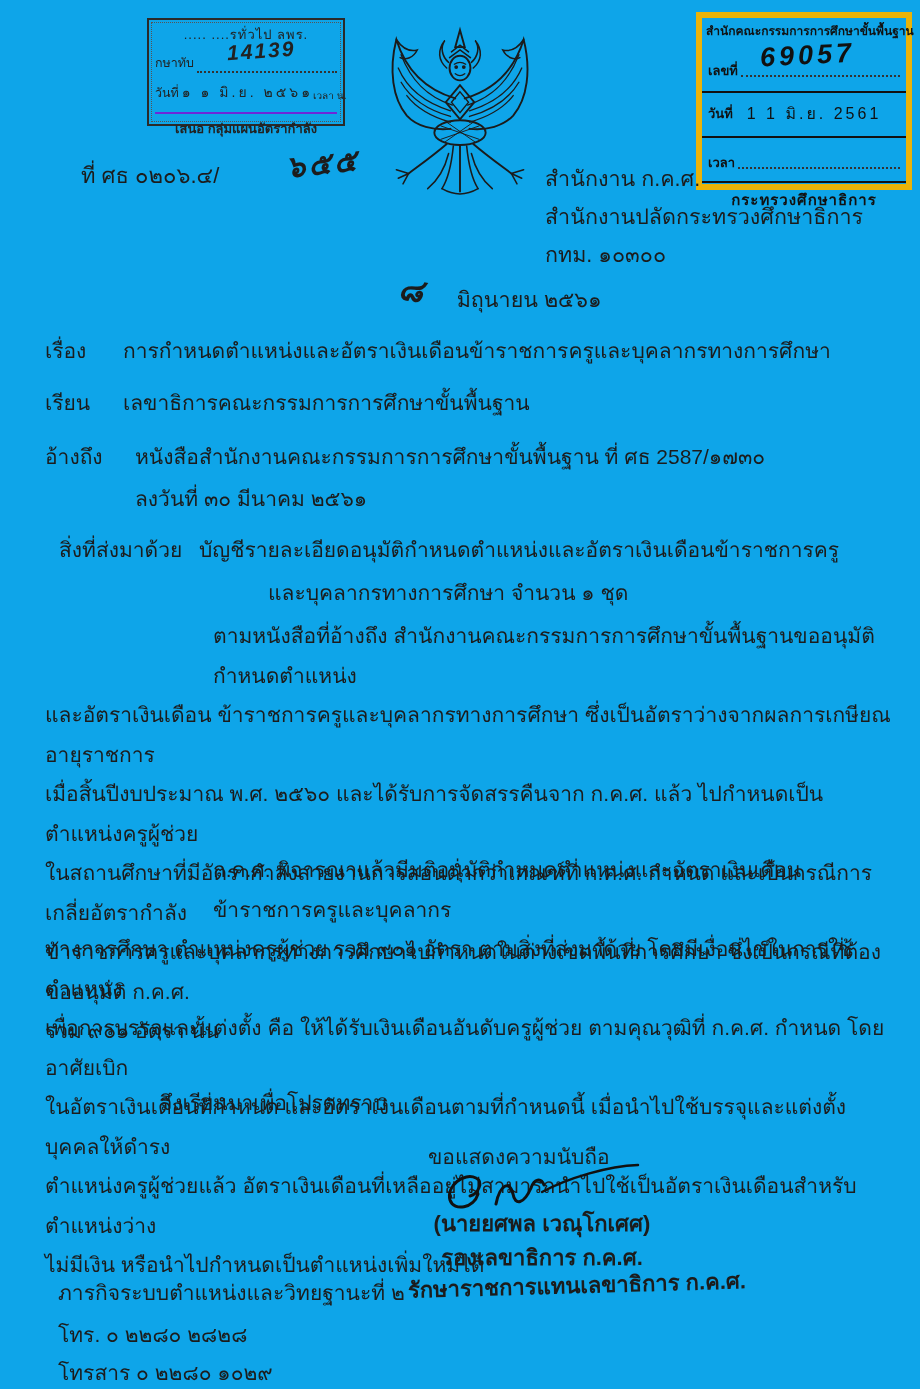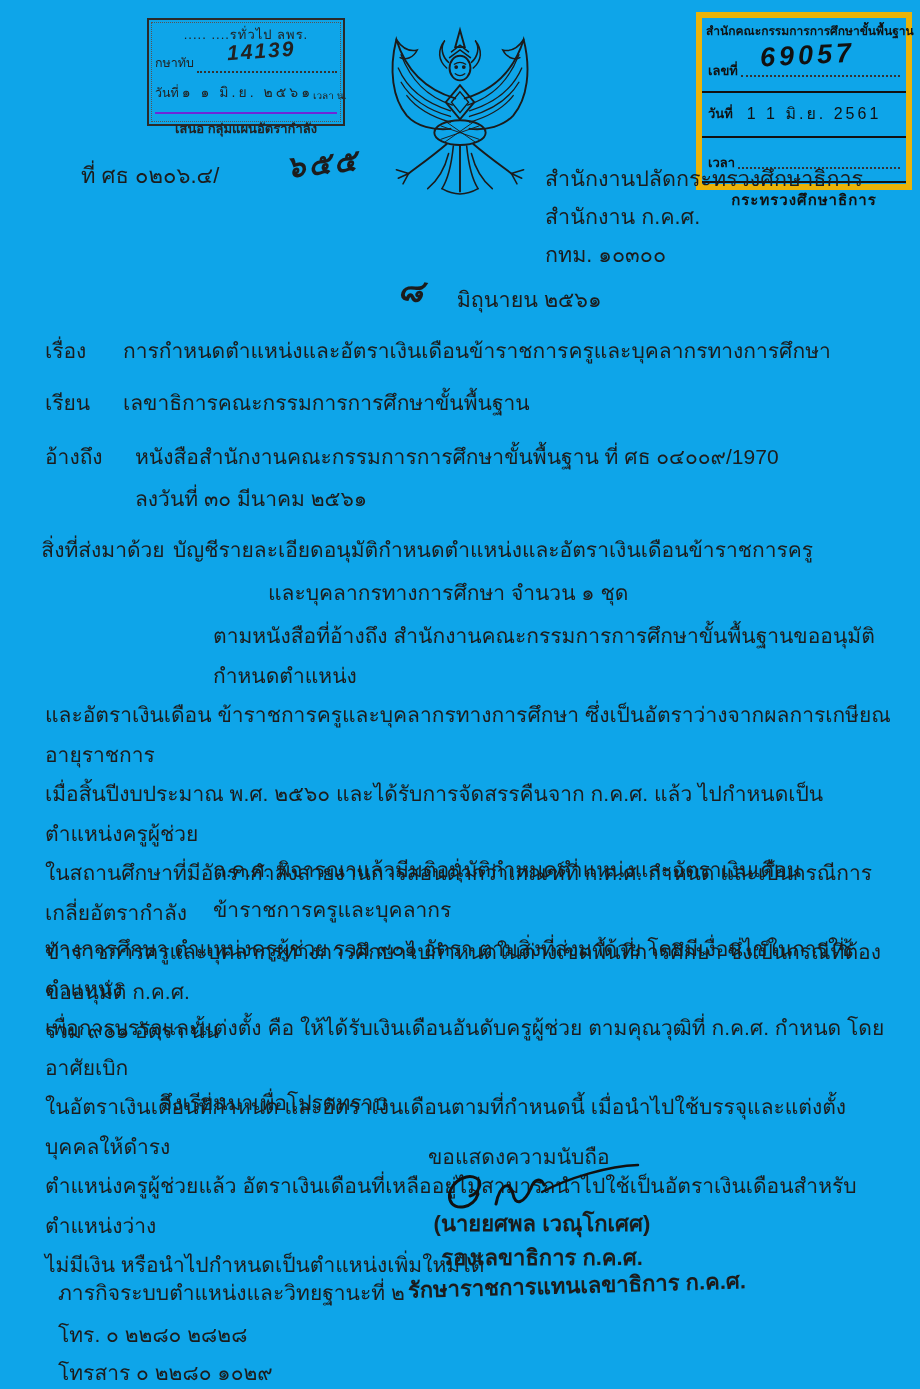--- a/index.html
+++ b/index.html
@@ -65,21 +65,21 @@
 
   .labelrow { display: flex; }
   .labelrow .lab { flex: none; }
   .subject { left: 45px; top: 334px; }
   .subject .lab { width: 78px; }
   .to { left: 45px; top: 386px; }
   .to .lab { width: 78px; }
   .refs { left: 45px; top: 440px; }
   .refs .lab { width: 90px; }
   .refs2 { left: 135px; top: 482px; }
-  .encl { left: 33px; top: 533px; text-align: center; }
+  .encl { left: 59px; top: 533px; }
   .encl .lab { width: 140px; }
   .encl2 { left: 268px; top: 576px; }
 
   
   .para { width: 848px; line-height: 39.5px; font-size: 21px; }
   .para1 { left: 45px; top: 616px; }
   .para2 { left: 45px; top: 850px; }
   .para .first { padding-left: 168px; }
   .closing { left: 160px; top: 1086px; }
 
@@ -187,43 +187,43 @@
     <div class="sep" style="margin-top:6px"></div>
     <div class="r5">กระทรวงศึกษาธิการ</div>
   </div>
 
   <div class="abs refline">
     <span>ที่ ศธ ๐๒๐๖.๔/</span>
     <span class="hand hand-refno">๖๕๕</span>
   </div>
 
   <div class="abs sender">
+    <div>สำนักงาน  ก.ค.ศ.</div>
     <div>สำนักงานปลัดกระทรวงศึกษาธิการ</div>
-    <div>สำนักงาน  ก.ค.ศ.</div>
     <div>กทม. ๑๐๓๐๐</div>
   </div>
 
   <div class="abs dateline">
     <span class="hand hand-day">๘</span>
     <span>มิถุนายน  ๒๕๖๑</span>
   </div>
 
   <div class="abs labelrow subject">
     <span class="lab">เรื่อง</span>
     <span>การกำหนดตำแหน่งและอัตราเงินเดือนข้าราชการครูและบุคลากรทางการศึกษา</span>
   </div>
 
   <div class="abs labelrow to">
     <span class="lab">เรียน</span>
     <span>เลขาธิการคณะกรรมการการศึกษาขั้นพื้นฐาน</span>
   </div>
 
   <div class="abs labelrow refs">
     <span class="lab">อ้างถึง</span>
-    <span>หนังสือสำนักงานคณะกรรมการการศึกษาขั้นพื้นฐาน ที่ ศธ ๐๔๐๐๙/1970</span>
+    <span>หนังสือสำนักงานคณะกรรมการการศึกษาขั้นพื้นฐาน ที่ ศธ 2587/๑๗๓๐</span>
   </div>
   <div class="abs refs2">ลงวันที่ ๓๐ มีนาคม ๒๕๖๑</div>
 
   <div class="abs labelrow encl">
     <span class="lab">สิ่งที่ส่งมาด้วย</span>
     <span>บัญชีรายละเอียดอนุมัติกำหนดตำแหน่งและอัตราเงินเดือนข้าราชการครู</span>
   </div>
   <div class="abs encl2">และบุคลากรทางการศึกษา จำนวน ๑ ชุด</div>
 
   <div class="abs para para1">

